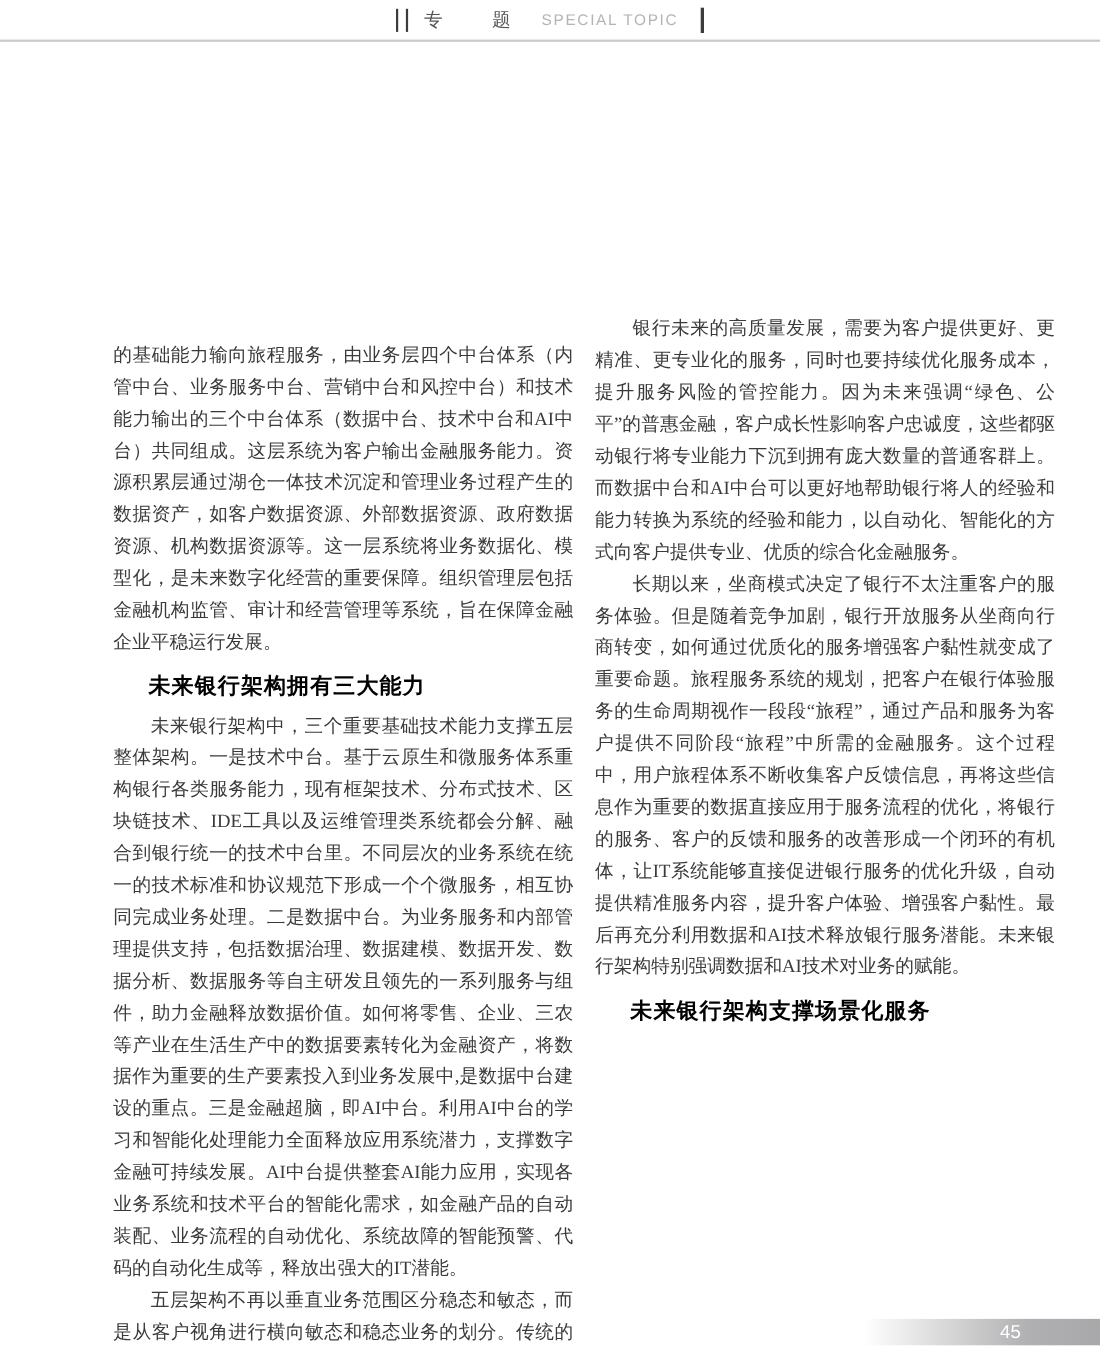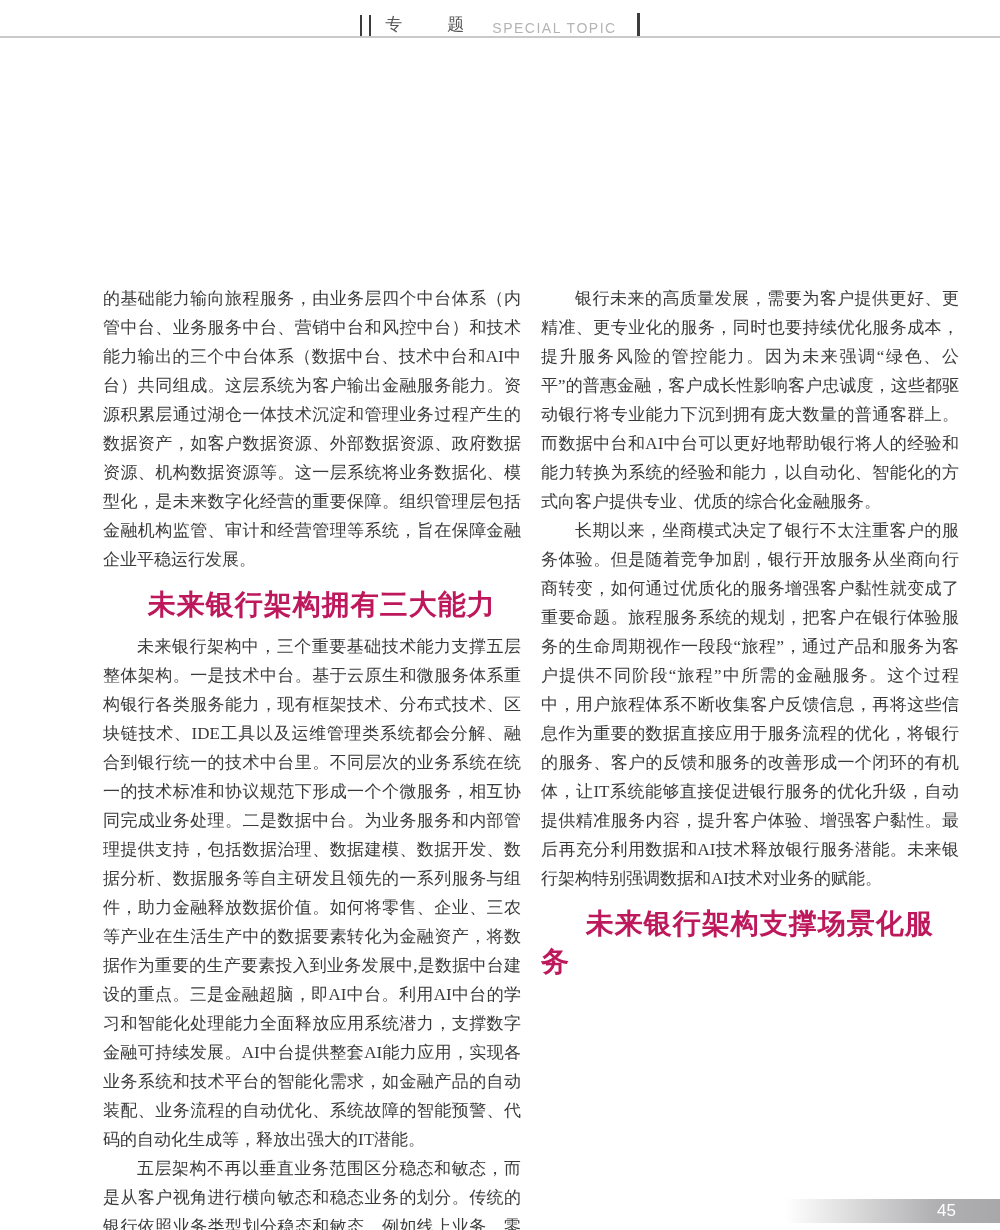--- a/index.html
+++ b/index.html
@@ -7,21 +7,21 @@
     width: 1000px; height: 1230px;
     background: #ffffff;
     position: relative;
     overflow: hidden;
     font-family: "Liberation Serif", "DejaVu Serif", serif;
     color: #3a3a3a;
   }
   
   .page-header {
     position: absolute; top: 0; left: 0; right: 0; height: 36px;
-    display: flex; align-items: flex-end; justify-content: center;
+    display: flex; align-items: center; justify-content: center;
     gap: 14px;
   }
   .dbl-bar {
     width: 7px; height: 21px;
     border-left: 2px solid #3c3c3c;
     border-right: 2px solid #3c3c3c;
   }
   .sgl-bar {
     width: 3px; height: 23px;
     background: #3c3c3c;
@@ -47,34 +47,34 @@
     display: flex; gap: 20px;
   }
   .col { width: 418px; }
   .para {
     font-size: 17px; line-height: 29px;
     text-align: justify;
     text-indent: 2em;
     margin: 0;
     color: #3a3a3a;
   }
-  .para.cont { text-indent: 0; }
+  .para.cont { text-indent: 0; margin-top: 24px; }
   .sec-heading {
-    font-size: 28px; font-weight: bold; color: #be185d;
+    font-size: 20px; font-weight: bold; color: #000000;
     text-indent: 1.6em;
     margin: 12px 0 8px 0;
     letter-spacing: 1px;
   }
   
   .footer-bar {
     position: absolute; top: 1199px; right: 0;
     width: 215px; height: 24px;
     background: linear-gradient(90deg, rgba(255,255,255,0) 0%, #b0b0b2 70%, #a8a8aa 100%);
     display: flex; align-items: center; justify-content: flex-end;
-    padding-right: 44px;
+    padding-right: 72px;
     box-sizing: border-box;
   }
   .page-num {
     color: #ffffff; font-size: 17px;
     font-family: "Liberation Sans", "DejaVu Sans", sans-serif;
   }
 </style>
 </head>
 <body>
 

